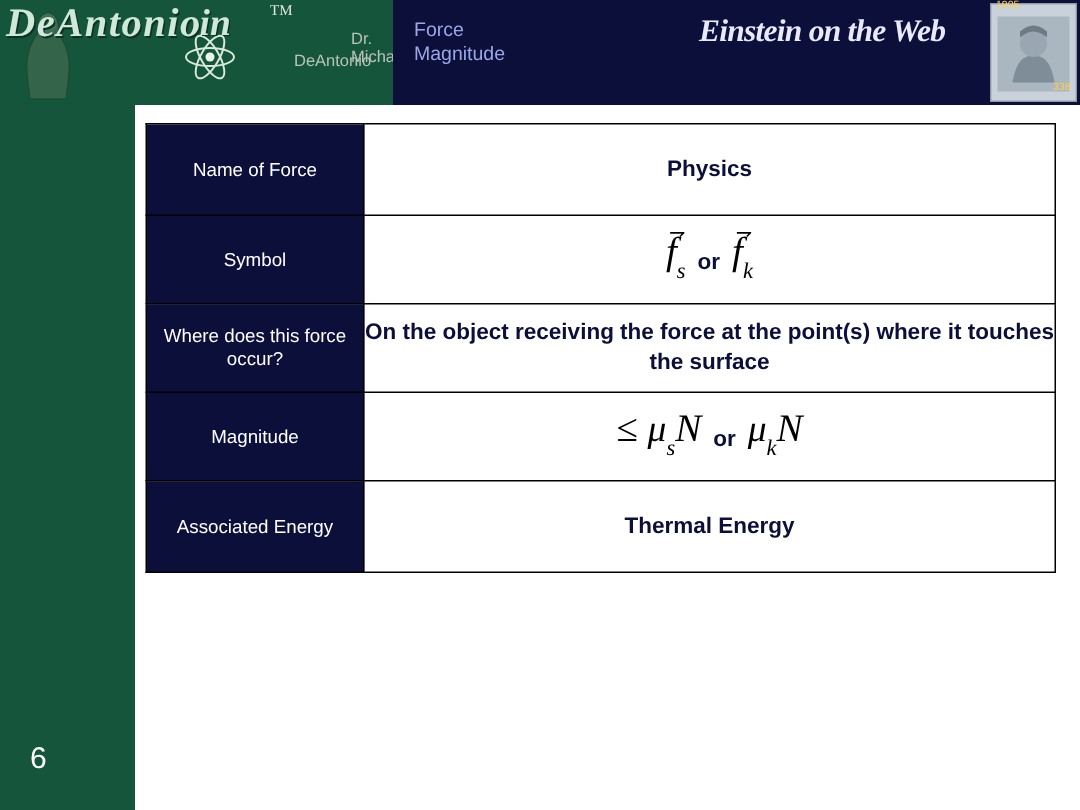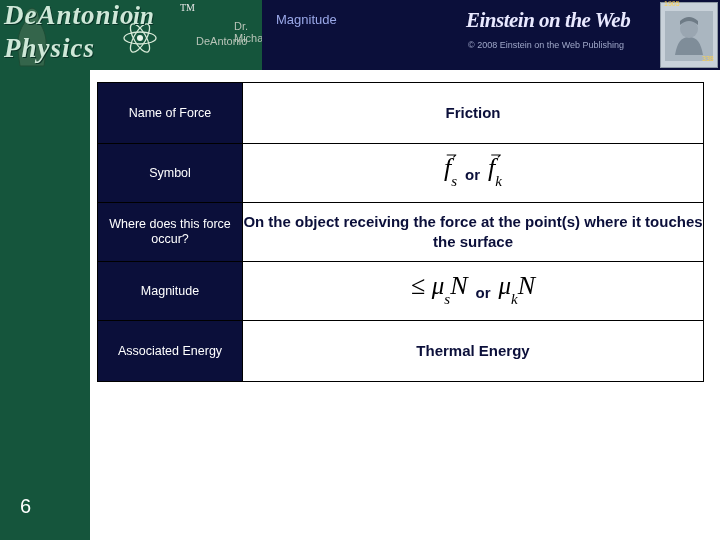--- a/index.html
+++ b/index.html
@@ -324,52 +324,51 @@
       <svg id="atom-icon" viewBox="0 0 36 36">
         <ellipse cx="18" cy="18" rx="16" ry="6" fill="none" stroke="#d8ead8" stroke-width="1.3"></ellipse>
         <ellipse cx="18" cy="18" rx="16" ry="6" fill="none" stroke="#d8ead8" stroke-width="1.3" transform="rotate(60 18 18)"></ellipse>
         <ellipse cx="18" cy="18" rx="16" ry="6" fill="none" stroke="#d8ead8" stroke-width="1.3" transform="rotate(120 18 18)"></ellipse>
         <circle cx="18" cy="18" r="3" fill="#eaf5ea"></circle>
       </svg>
 
       <div id="concepts-word">DeAntonio</div>
       <div id="in-word">in</div>
       <div id="tm-mark">TM</div>
-      <div id="physics-word">Physics</div>
       <div id="author-line1">Dr. Michael</div>
       <div id="author-line2">DeAntonio</div>
     </div>
 
     <div id="header-title">
+      <div>Force</div>
       <div>Magnitude</div>
     </div>
 
     <div id="eotw-logo">Einstein on the Web</div>
-    <div id="eotw-copy">© 2008 Einstein on the Web Publishing</div>
 
     <div id="einstein-caption">1905</div>
     <div id="einstein-num">338</div>
     <div id="einstein-photo">
       <svg width="56" height="64" viewBox="0 0 56 64">
         <rect x="0" y="0" width="56" height="64" fill="#c9d2da"></rect>
         <rect x="4" y="8" width="48" height="50" fill="#aab6c0"></rect>
         <path d="M14 52 C16 40 20 34 28 34 C36 34 40 40 42 52 Z" fill="#7f8d99"></path>
         <circle cx="28" cy="26" r="9" fill="#9aa6b1"></circle>
         <path d="M19 22 Q28 14 37 22 L37 18 Q28 10 19 18 Z" fill="#6e7b86"></path>
       </svg>
     </div>
 
   </div>
 </div>
 
 <table id="force-table">
   <tbody>
     <tr class="r1">
       <td class="label-cell">Name of Force</td>
-      <td class="value-cell">Friction</td>
+      <td class="value-cell">Physics</td>
     </tr>
 
     <tr class="r2">
       <td class="label-cell">Symbol</td>
       <td class="value-cell">
         <div class="mathline">
           <span class="math vecmark">
             <span class="arrowbar">⇁</span>
             <span>f</span><span class="sub">s</span>
           </span>

